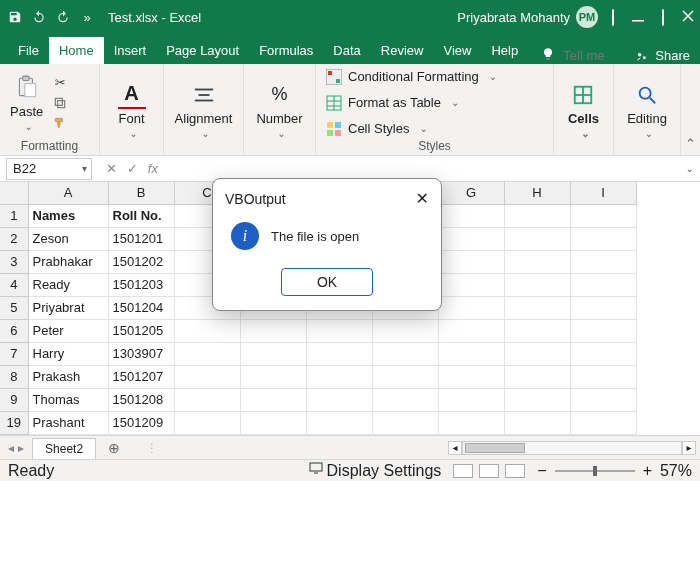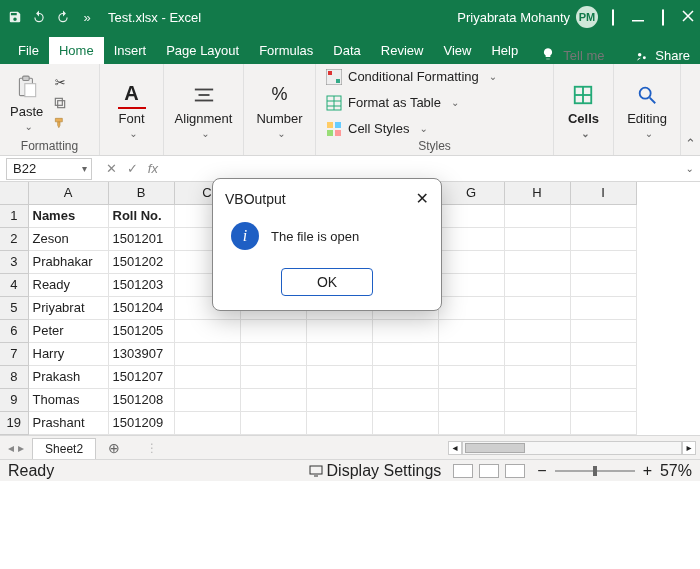--- a/index.html
+++ b/index.html
@@ -453,21 +453,21 @@
     <div class="track">
         <div class="thumb"></div>
       </div>
     <span class="arrow">▸</span>
   </div>
 </div>
 
 <div class="statusbar">
   <span>Ready</span>
   <span class="spacer"></span>
-  <span style="display:flex;align-items:center;gap:4px;">
+  <span style="display:flex;gap:4px;">
     <svg width="14" height="12" viewBox="0 0 14 12" fill="none" stroke="#333">
         <rect x="1" y="1" width="12" height="8"></rect>
         <line x1="5" y1="11" x2="9" y2="11"></line>
       </svg>
     <span>Display Settings</span>
   </span>
   <div class="view-btns">
     <span class="vb"></span>
     <span class="vb"></span>
     <span class="vb"></span>

